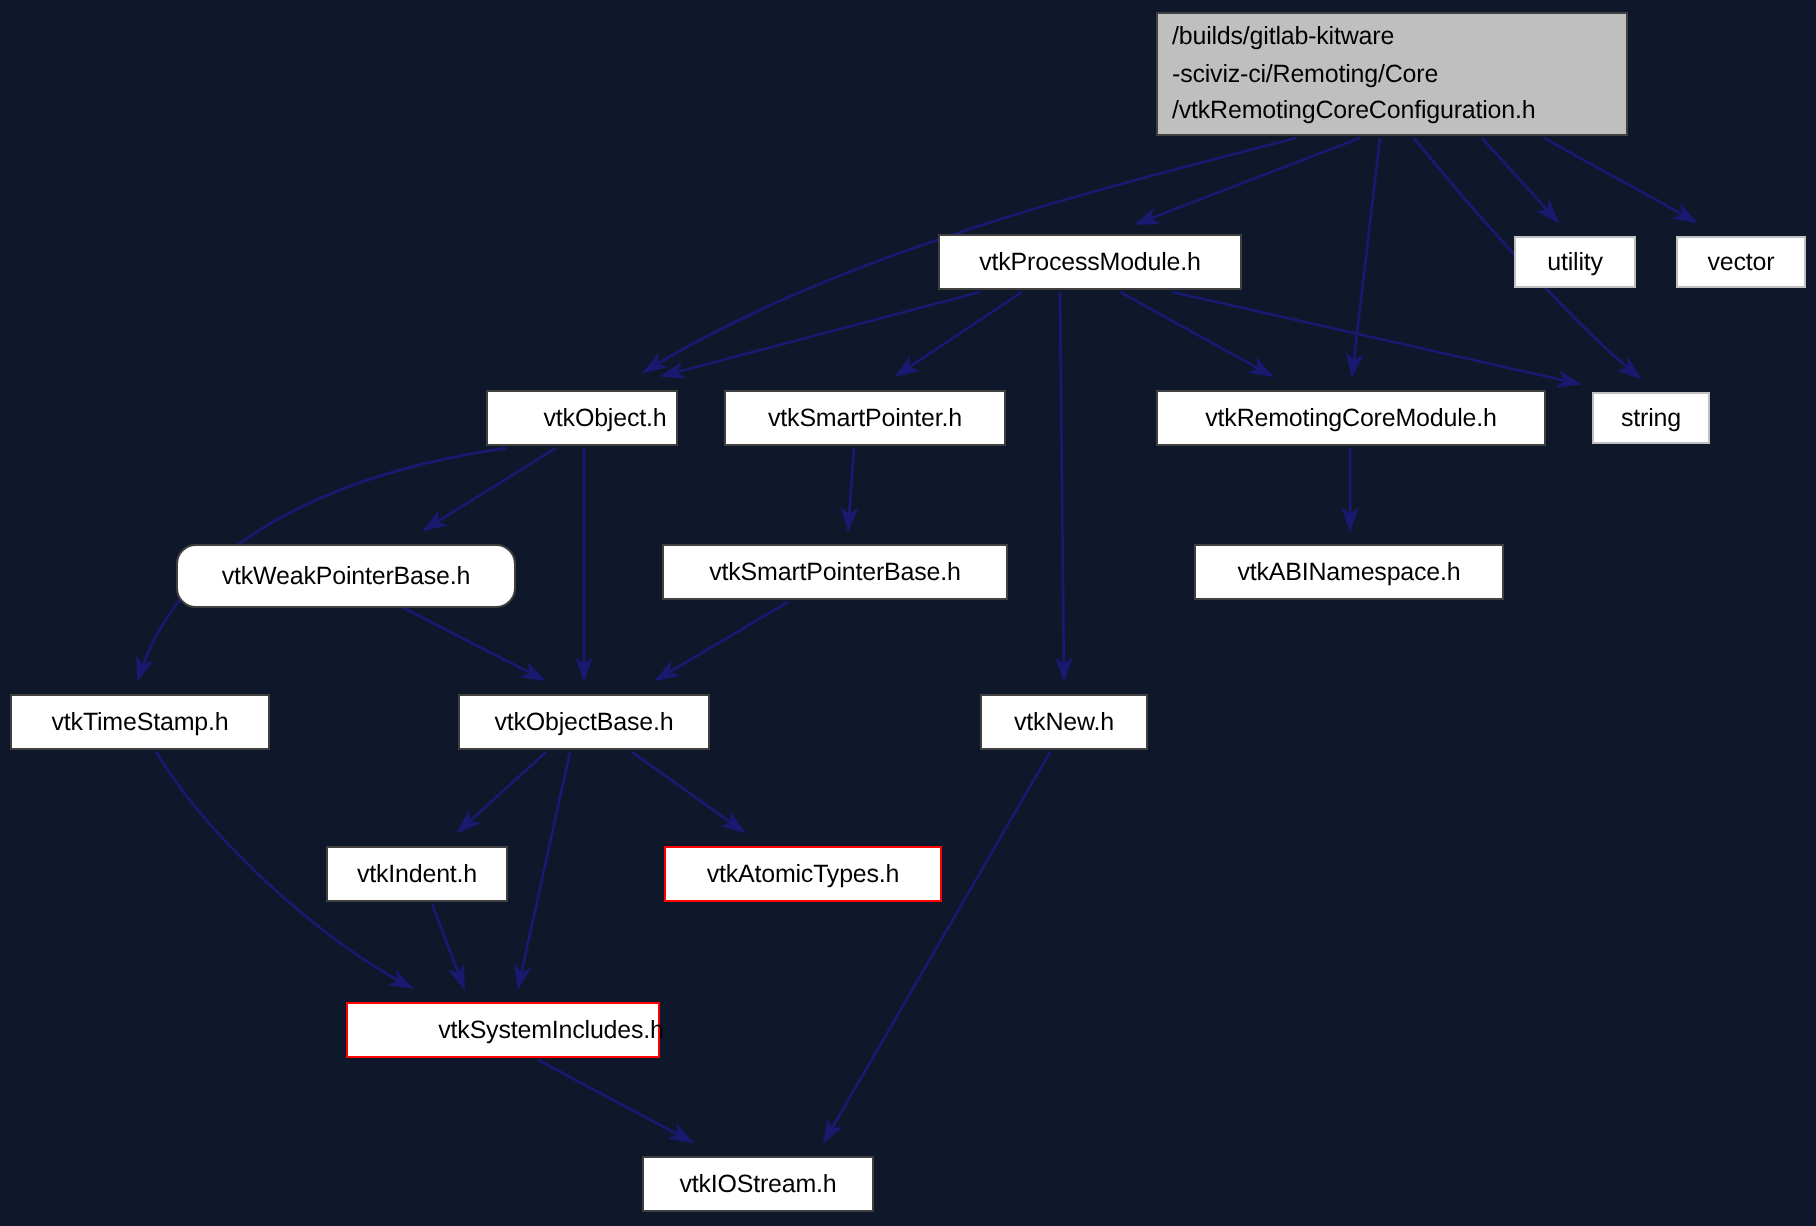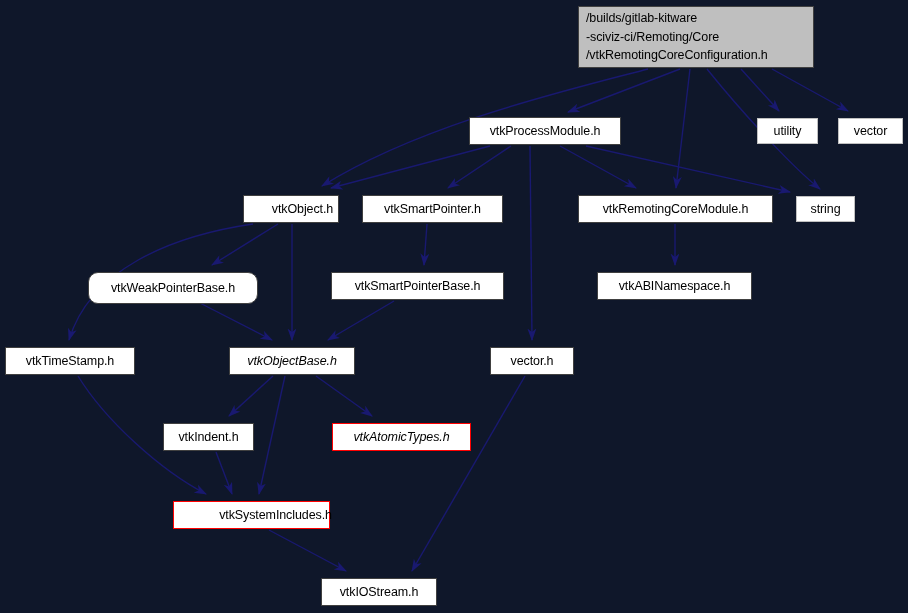--- a/index.html
+++ b/index.html
@@ -89,20 +89,20 @@
       <div class="node sys" style="left: 757px; top: 118px; width: 61px; height: 26px;">utility</div>
       <div class="node sys" style="left: 838px; top: 118px; width: 65px; height: 26px;">vector</div>
       <div class="node " style="left: 243px; top: 195px; width: 96px; height: 28px; padding-left: 23px;">vtkObject.h</div>
       <div class="node " style="left: 362px; top: 195px; width: 141px; height: 28px;">vtkSmartPointer.h</div>
       <div class="node " style="left: 578px; top: 195px; width: 195px; height: 28px;">vtkRemotingCoreModule.h</div>
       <div class="node sys" style="left: 796px; top: 196px; width: 59px; height: 26px;">string</div>
       <div class="node " style="left: 88px; top: 272px; width: 170px; height: 32px; border-radius: 10px;">vtkWeakPointerBase.h</div>
       <div class="node " style="left: 331px; top: 272px; width: 173px; height: 28px;">vtkSmartPointerBase.h</div>
       <div class="node " style="left: 597px; top: 272px; width: 155px; height: 28px;">vtkABINamespace.h</div>
       <div class="node " style="left: 5px; top: 347px; width: 130px; height: 28px;">vtkTimeStamp.h</div>
-      <div class="node " style="left: 229px; top: 347px; width: 126px; height: 28px; font-style: italic;">vtkObjectBase.h</div>
-      <div class="node " style="left: 490px; top: 347px; width: 84px; height: 28px;">vector.h</div>
+      <div class="node " style="left: 229px; top: 347px; width: 126px; height: 28px;">vtkObjectBase.h</div>
+      <div class="node " style="left: 490px; top: 347px; width: 84px; height: 28px;">vtkNew.h</div>
       <div class="node " style="left: 163px; top: 423px; width: 91px; height: 28px;">vtkIndent.h</div>
-      <div class="node missing" style="left: 332px; top: 423px; width: 139px; height: 28px; font-style: italic;">vtkAtomicTypes.h</div>
+      <div class="node missing" style="left: 332px; top: 423px; width: 139px; height: 28px;">vtkAtomicTypes.h</div>
       <div class="node missing" style="left: 173px; top: 501px; width: 157px; height: 28px; padding-left: 48px;">vtkSystemIncludes.h</div>
       <div class="node " style="left: 321px; top: 578px; width: 116px; height: 28px;">vtkIOStream.h</div>
     </div>
 </div>
 
 </body></html>

